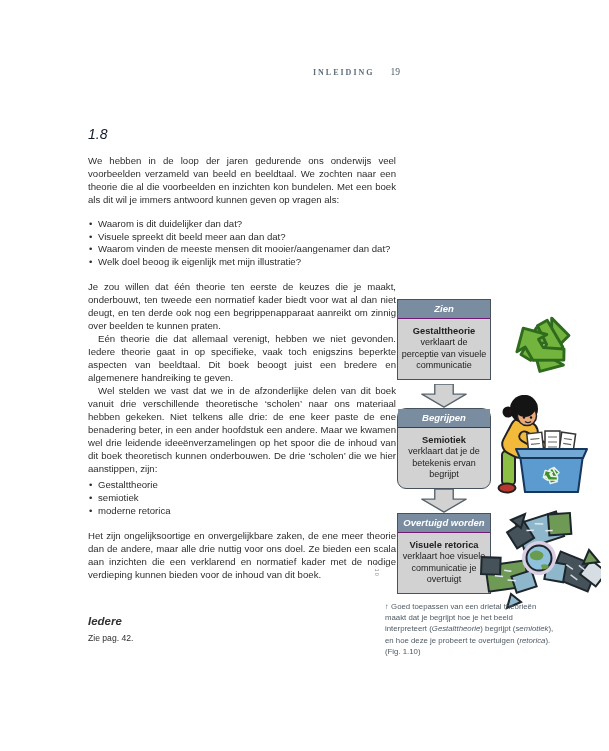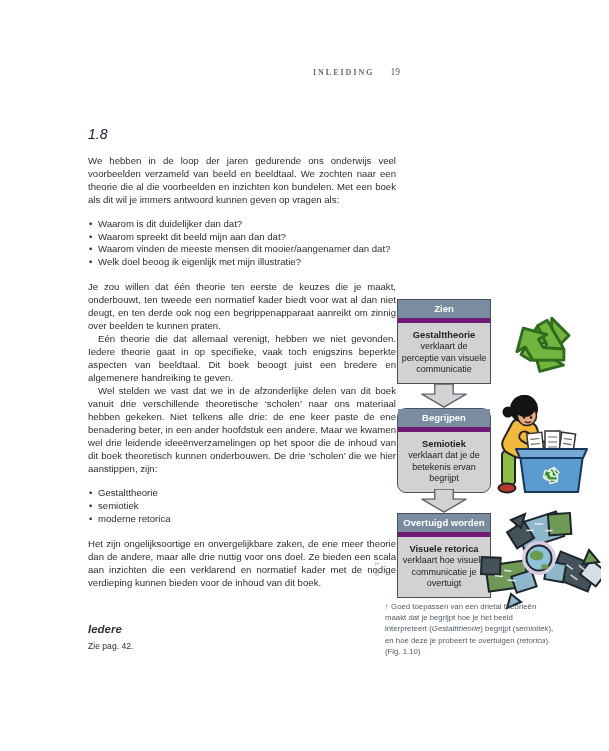--- a/index.html
+++ b/index.html
@@ -11,29 +11,29 @@
   .running-head{position:absolute;top:61px;left:250px;width:150px;text-align:right;font-family:Liberation Serif, serif;}
   .running-head .section-label{font-size:8px;letter-spacing:2px;color:#5f6d79;font-weight:bold;}
   .running-head .page-number{font-size:9.5px;color:#4e5a64;margin-left:12px;}
   
   .text-col{position:absolute;left:88px;top:126px;width:308px;}
   .heading{display:flex;font-style:italic;font-size:14px;color:#0f172a;font-weight:normal;margin:0 0 12px 0;}
   .heading .h-num{width:34px;flex:none;}
   .text-col p{font-size:9.6px;line-height:13px;text-align:justify;margin:0;hyphens:auto;}
   .para{margin-bottom:12px !important;}
   .indent{text-indent:10px;}
-  ul.bullets{list-style:none;margin:12px 0 12px 0;padding:0;}
+  ul.bullets{list-style:none;margin:4px 0 12px 0;padding:0;}
   ul.bullets li{position:relative;padding-left:10px;font-size:9.6px;line-height:12.6px;}
   ul.bullets li::before{content:"\2022";position:absolute;left:1px;top:0;color:#2e2e2e;}
   .bronnen{margin-top:34px;}
   .bronnen h3{font-style:italic;font-size:11.5px;color:#333;margin:0 0 6px 0;}
   .bronnen p{font-size:8.6px;line-height:11px;}
   
   .step-box{position:absolute;left:397px;width:94px;border:1px solid #46525e;background:#d2d2d2;box-sizing:border-box;}
-  .step-header{background:#7a8da0;color:#ffffff;font-weight:bold;font-size:9.5px;text-align:center;line-height:18px;height:18px;border-bottom:5px solid #701a75;}
+  .step-header{background:#7a8da0;color:#ffffff;font-weight:bold;font-size:9.5px;text-align:center;line-height:18px;height:18px;border-bottom:1px solid #701a75;font-style:italic;}
   .step-body{padding:6px 3px 7px 3px;text-align:center;}
   .step-term{font-weight:bold;font-size:9.3px;line-height:12px;color:#222;}
   .step-desc{font-size:9px;line-height:11.5px;color:#222;}
   .flow-arrow{position:absolute;left:412px;width:64px;height:24px;}
   .illus{position:absolute;}
   .fig-caption{position:absolute;left:385px;top:601px;width:172px;font-size:7.8px;line-height:11.2px;color:#4e5a64;}
   .fig-caption .it{font-style:italic;}
   .side-label{position:absolute;left:374px;top:562px;font-size:5.5px;color:#8a949c;writing-mode:vertical-rl;letter-spacing:1px;}
 </style>
 </head>
@@ -57,21 +57,21 @@
     <span class="page-number">19</span>
   </div>
 
   <div class="text-col">
     <h2 class="heading">
       <span class="h-num">1.8</span>
     </h2>
     <p class="para">We hebben in de loop der jaren gedurende ons onderwijs veel voorbeelden verzameld van beeld en beeldtaal. We zochten naar een theorie die al die voorbeelden en inzichten kon bundelen. Met een boek als dit wil je immers antwoord kunnen geven op vragen als:</p>
     <ul class="bullets">
       <li>Waarom is dit duidelijker dan dat?</li>
-      <li>Waarom spreekt dit beeld mijn aan dan dat?</li>
+      <li>Visuele spreekt dit beeld meer aan dan dat?</li>
       <li>Waarom vinden de meeste mensen dit mooier/aangenamer dan dat?</li>
       <li>Welk doel beoog ik eigenlijk met mijn illustratie?</li>
     </ul>
     <p>Je zou willen dat één theorie ten eerste de keuzes die je maakt, onderbouwt, ten tweede een normatief kader biedt voor wat al dan niet deugt, en ten derde ook nog een begrippenapparaat aanreikt om zinnig over beelden te kunnen praten.</p>
     <p class="indent">Eén theorie die dat allemaal verenigt, hebben we niet gevonden. Iedere theorie gaat in op specifieke, vaak toch enigszins beperkte aspecten van beeldtaal. Dit boek beoogt juist een bredere en algemenere handreiking te geven.</p>
     <p class="indent">Wel stelden we vast dat we in de afzonderlijke delen van dit boek vanuit drie verschillende theoretische ‘scholen’ naar ons materiaal hebben gekeken. Niet telkens alle drie: de ene keer paste de ene benadering beter, in een ander hoofdstuk een andere. Maar we kwamen wel drie leidende ideeënverzamelingen op het spoor die de inhoud van dit boek theoretisch kunnen onderbouwen. De drie ‘scholen’ die we hier aanstippen, zijn:</p>
     <ul class="bullets">
       <li>Gestalttheorie</li>
       <li>semiotiek</li>
       <li>moderne retorica</li>

